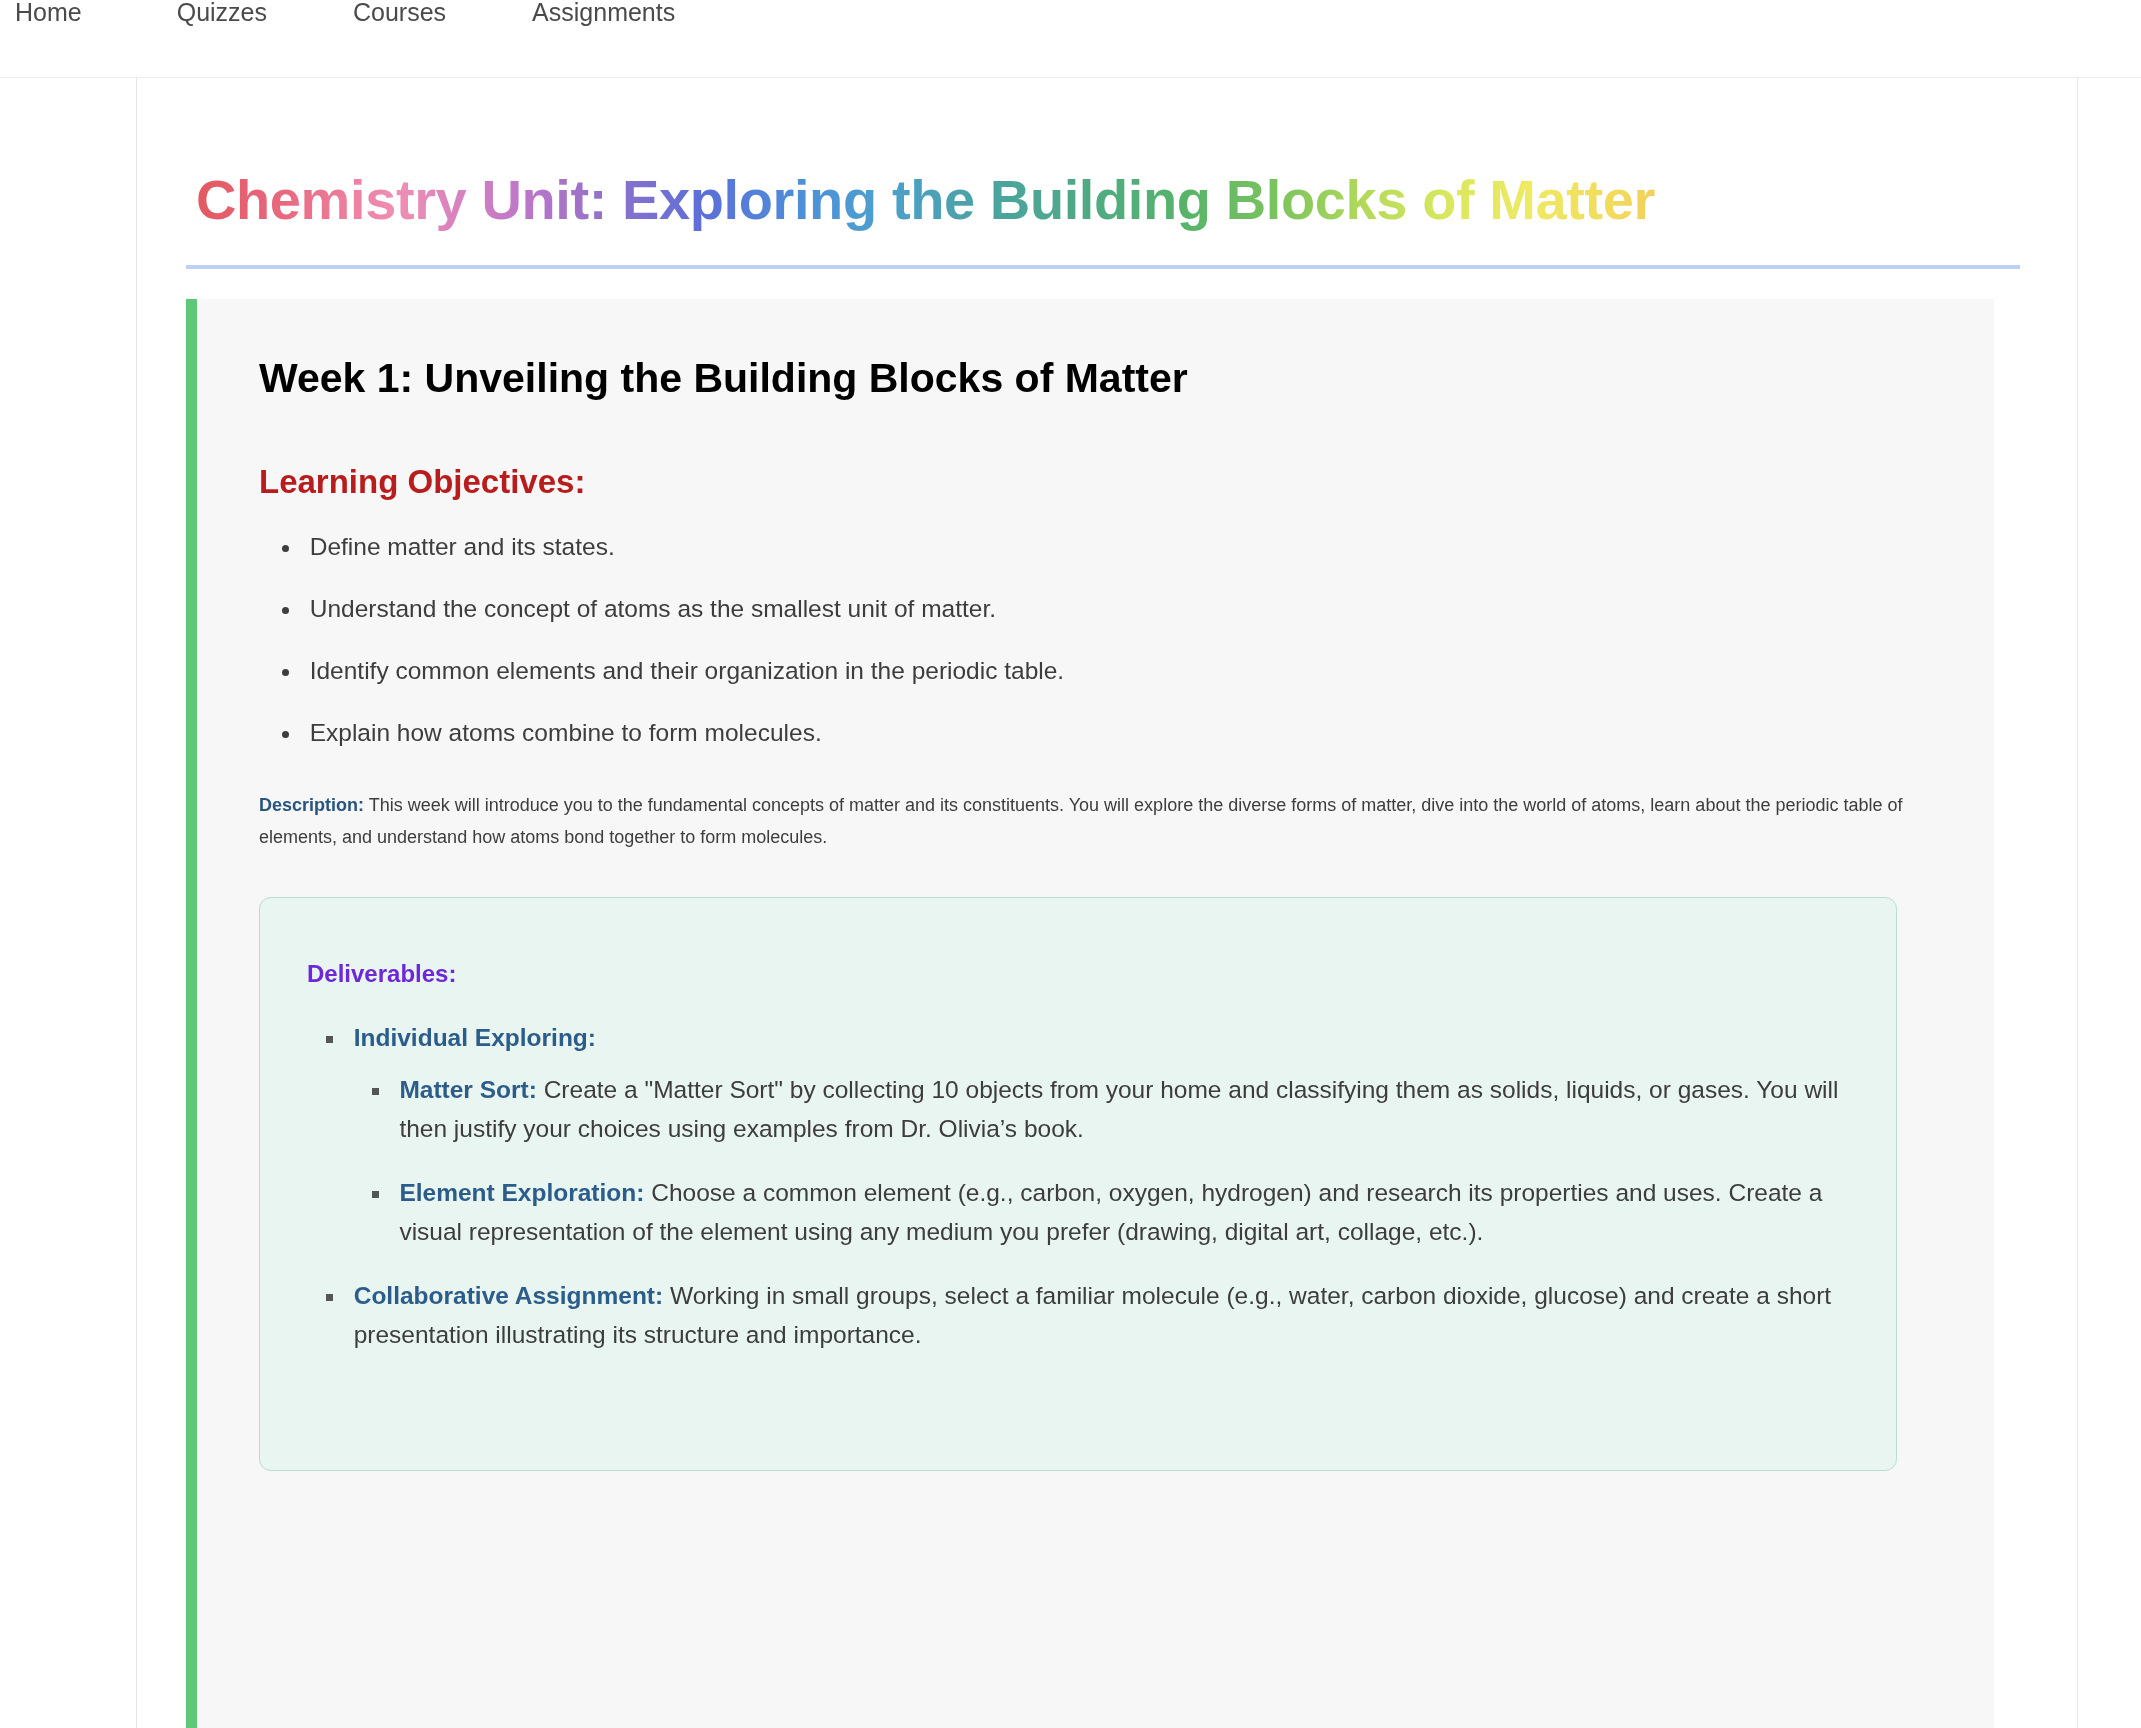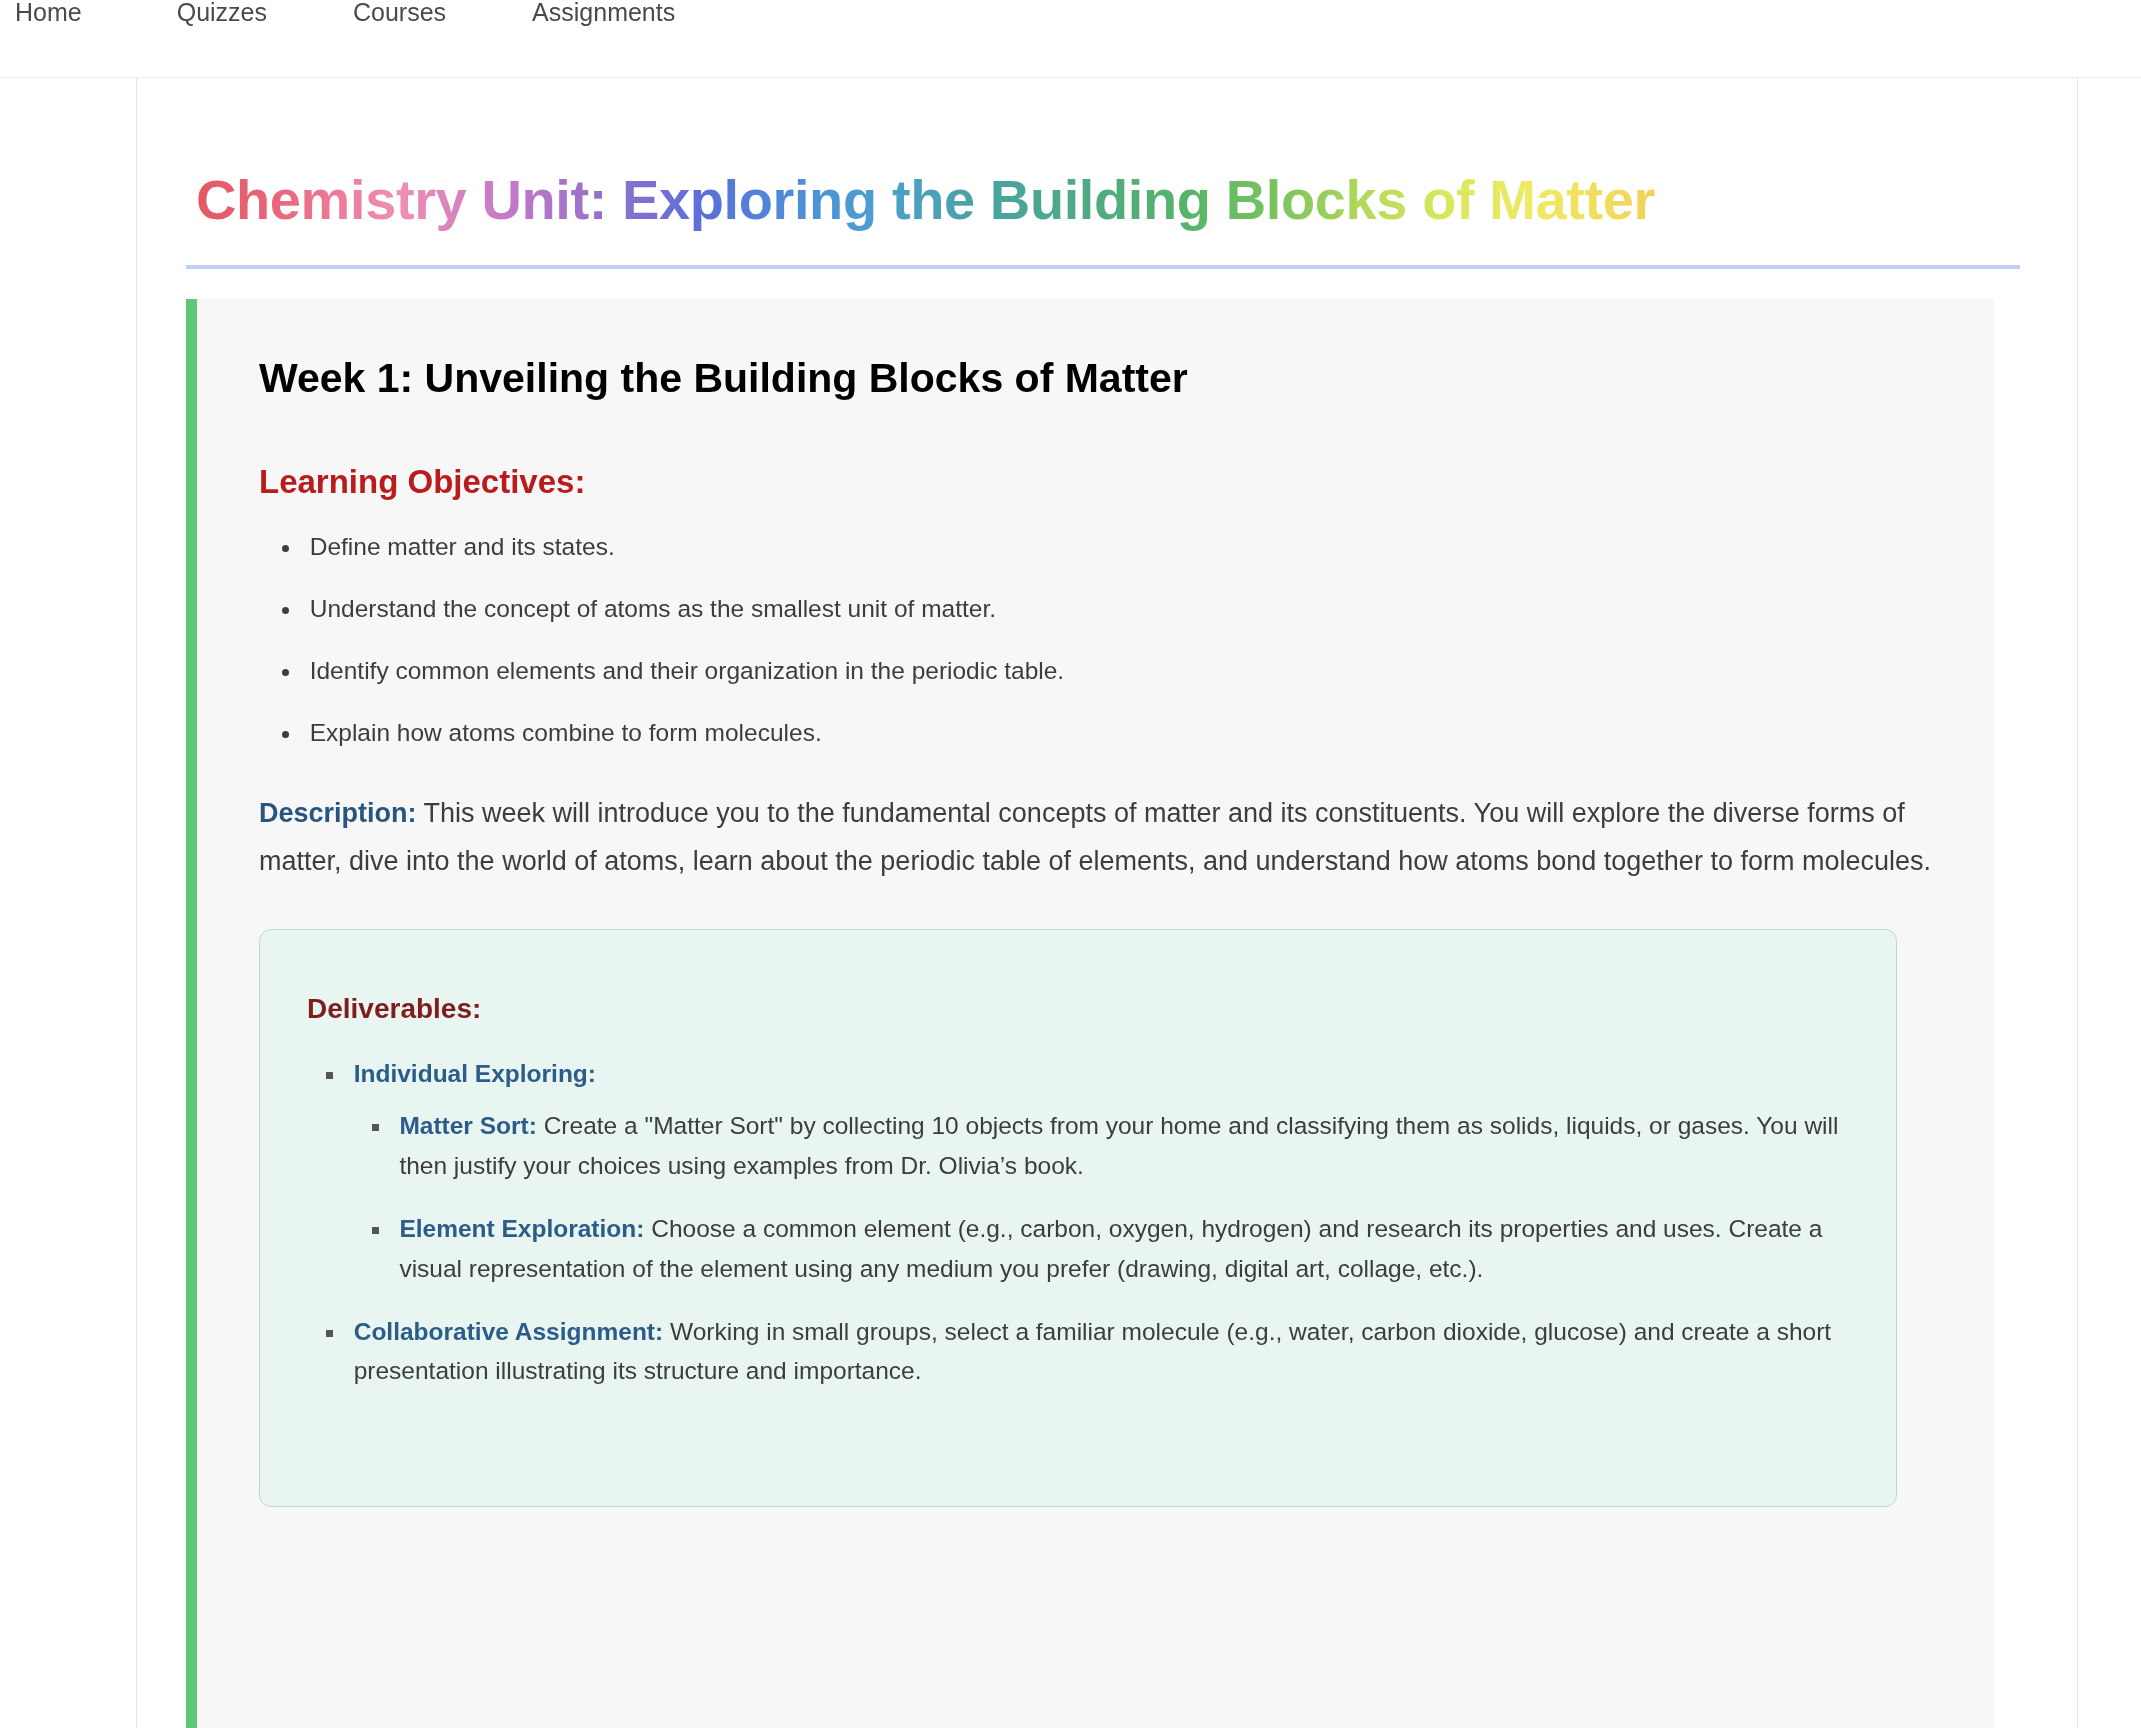--- a/index.html
+++ b/index.html
@@ -139,43 +139,43 @@
   ul.objectives > li {
     font-size: 24.5px;
     color: #3d3d3d;
     line-height: 1.5;
     margin-bottom: 25px;
     padding-left: 6.7px;
   }
 
   .description {
     margin: 39px 0 0 0;
-    font-size: 27px;
+    font-size: 18px;
     color: #3d3d3d;
     line-height: 1.75;
     max-width: 1796px;
   }
   .desc-label {
     font-weight: bold;
     color: #27557f;
   }
 
   
   .deliverables-box {
     margin: 44px 35px 0 0;
     background: #e8f5f0;
     border: 1.7px solid #b6ded0;
     border-radius: 11.8px;
     padding: 62px 47px 93px 47px;
   }
   .deliverables-heading {
     margin: 0;
-    font-size: 28px;
-    font-weight: bold;
-    color: #7f1d1d;
+    font-size: 24px;
+    font-weight: bold;
+    color: #6d28d9;
     line-height: 1.2;
   }
   ul.deliverables-list {
     margin: 29px 0 0 0;
     padding-left: 40px;
     list-style-type: square;
   }
   ul.deliverables-list > li {
     font-size: 24.5px;
     color: #3d3d3d;

